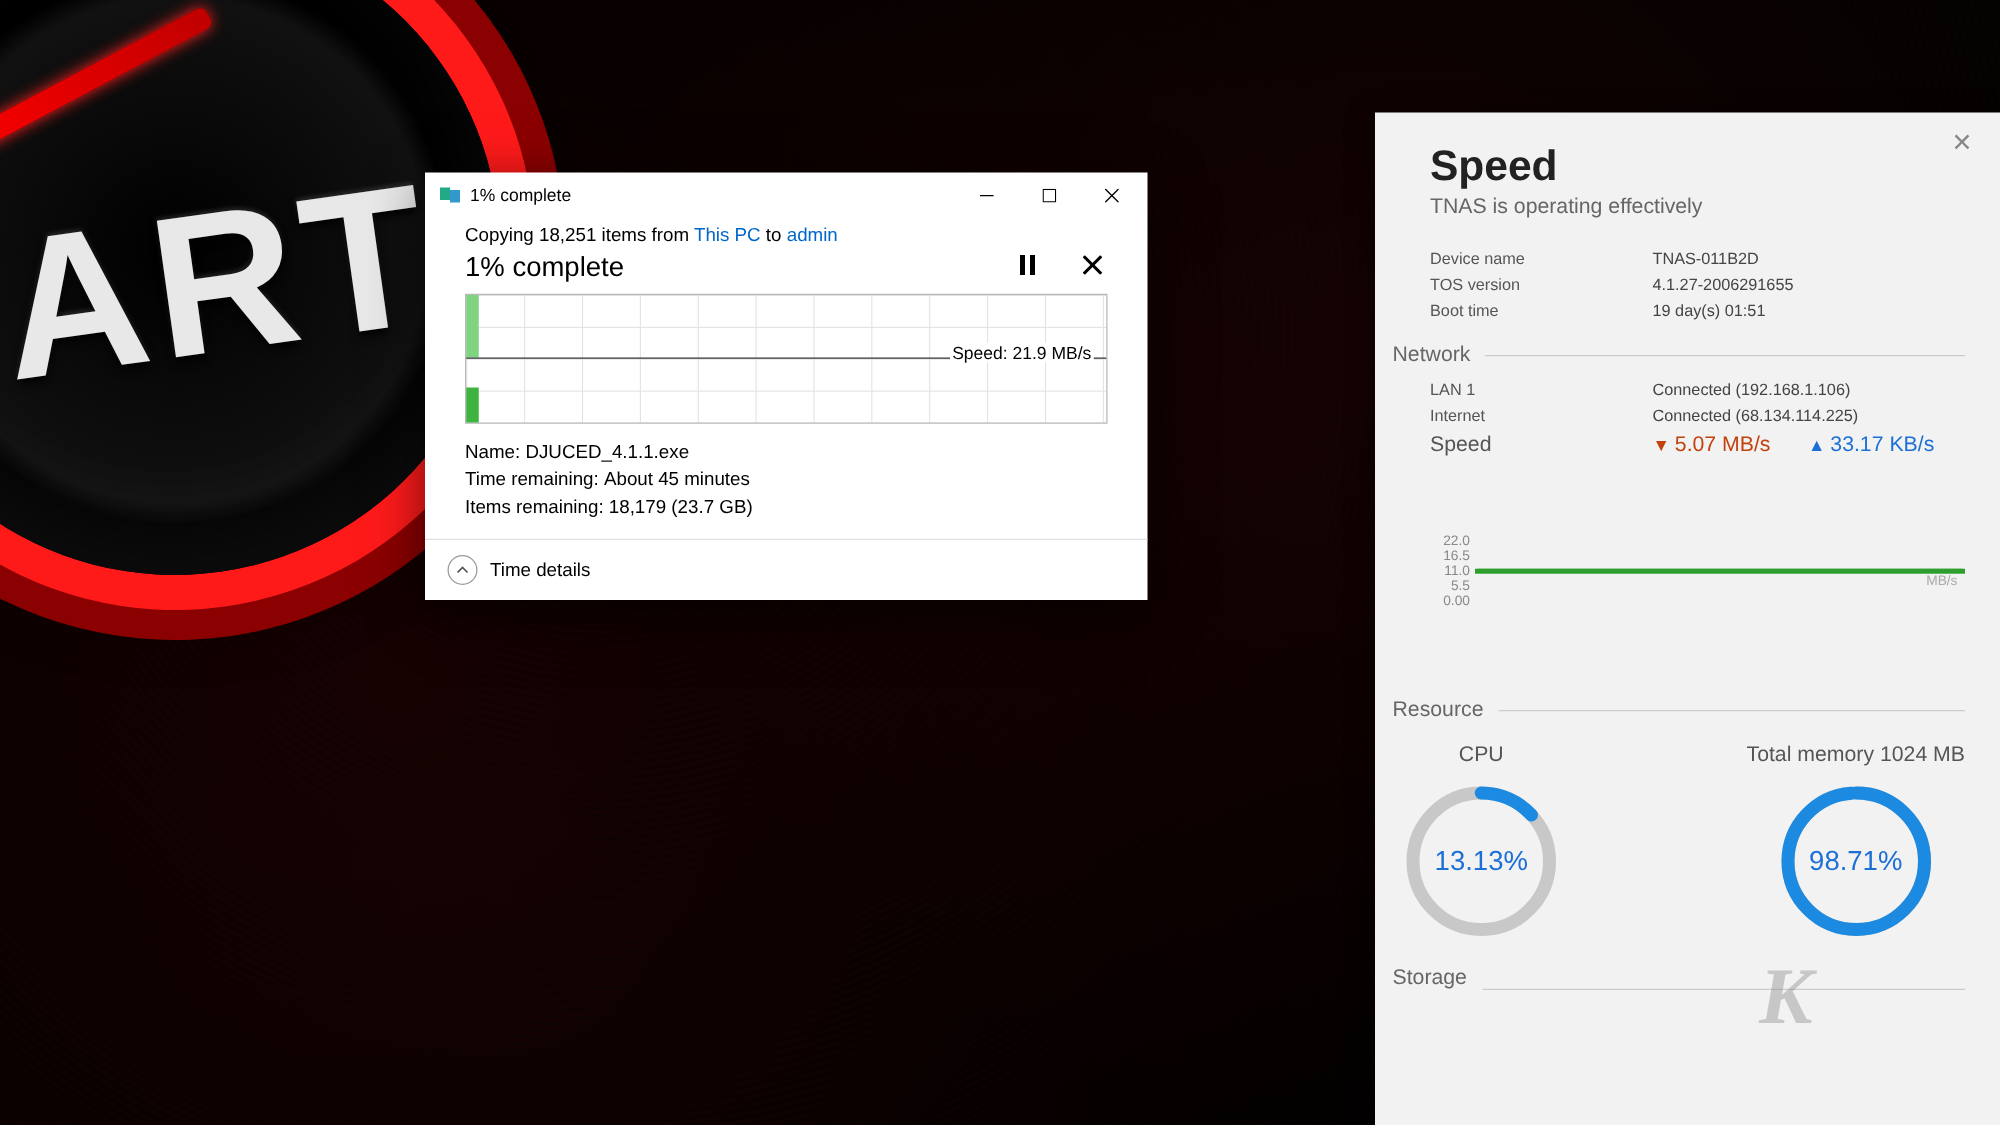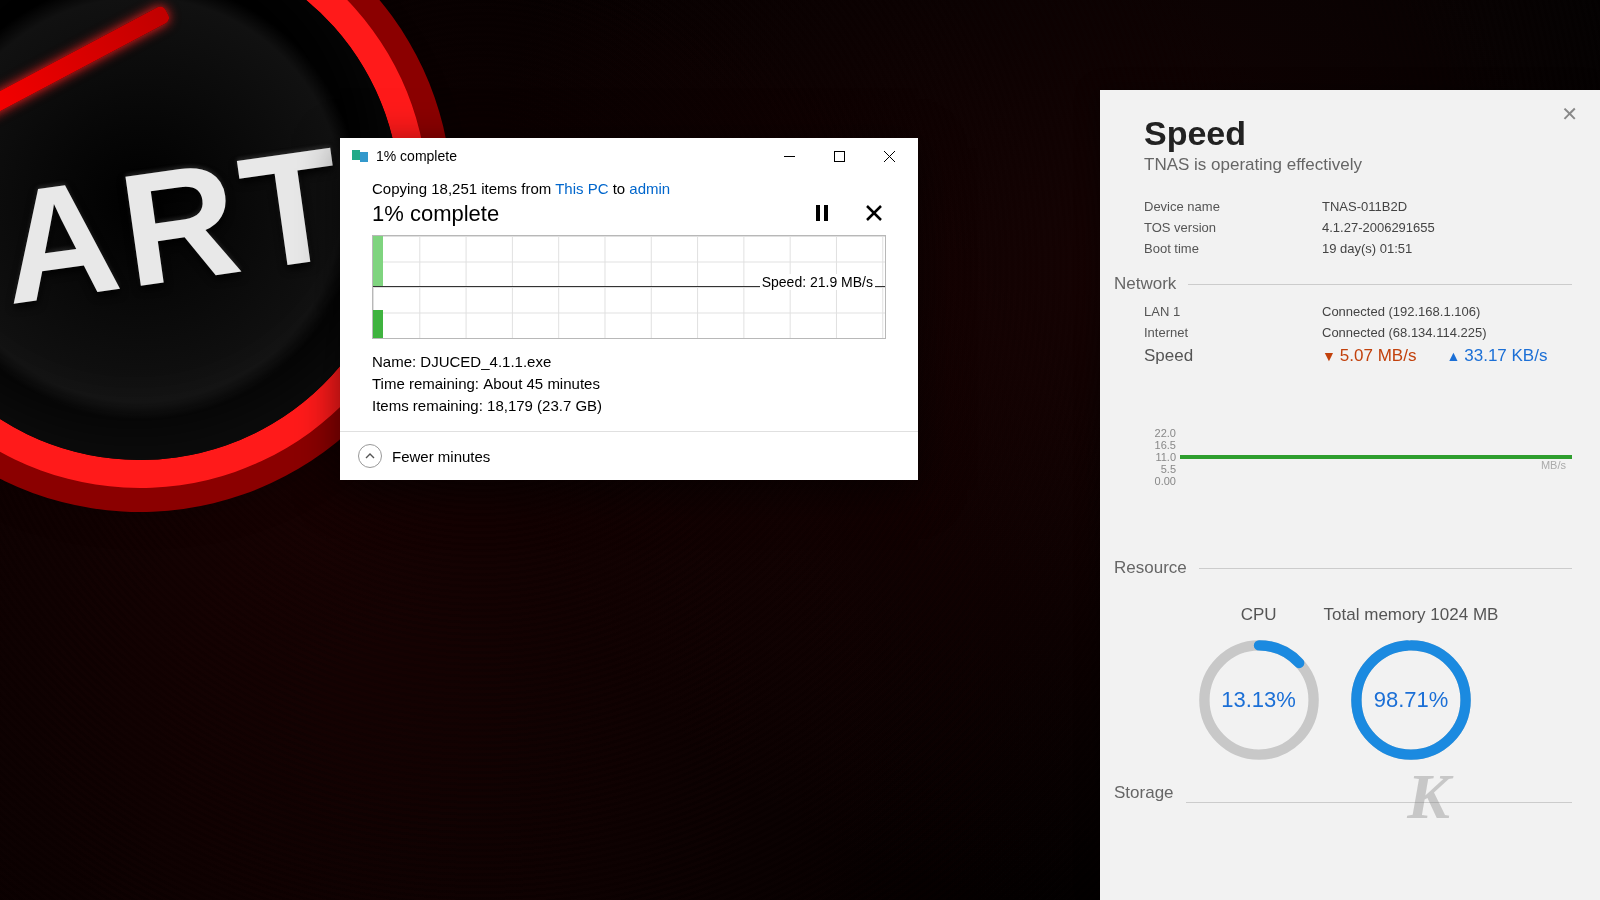--- a/index.html
+++ b/index.html
@@ -111,21 +111,21 @@
   }
   .netchart .plot{
     flex:1;border:2px solid #2e9e2e;position:relative;background:#fff;
   }
   .netchart .unit{position:absolute;right:4px;top:2px;font-size:11px;color:#aaa;}
   .netchart .spike{
     position:absolute;right:2px;bottom:0;width:6px;height:100%;
   }
   .netchart .spike svg{width:100%;height:100%;}
   .netchart .baseline{position:absolute;left:0;right:0;bottom:0;height:2px;background:#2e9e2e;}
-  .gauges{display:flex;justify-content:center;margin-top:27px;}
+  .gauges{display:flex;justify-content:space-between;margin-top:16px;}
   .gauge{display:flex;flex-direction:column;align-items:center;}
   .gauge-title{font-size:17px;color:#555;margin-bottom:10px;}
   .gauge-ring{position:relative;width:130px;height:130px;}
   .gauge-ring svg{width:130px;height:130px;transform:rotate(-90deg);}
   .gauge-text{
     position:absolute;inset:0;display:flex;align-items:center;justify-content:center;
     font-size:22px;color:#1b6fd6;
   }
   .watermark{
     position:absolute;font-size:64px;font-weight:900;font-style:italic;
@@ -199,21 +199,21 @@
         <div><span>Time remaining:</span>&nbsp;<span>About 45 minutes</span></div>
         <div><span>Items remaining:</span>&nbsp;<span>18,179 (23.7 GB)</span></div>
       </div>
     </div>
     <div class="cd-footer">
       <span class="cd-chev">
         <svg viewBox="0 0 10 10">
             <polyline points="1,7 5,3 9,7" fill="none" stroke="#555" stroke-width="1.4"></polyline>
           </svg>
       </span>
-      <span>Fewer minutes</span>
+      <span>Time details</span>
     </div>
   </div>
 
   <div class="tnas">
     <div class="tnas-close">✕</div>
     <h1>Speed</h1>
     <div class="sub">TNAS is operating effectively</div>
 
     <div class="kv">
         <span class="k">Device name</span>

